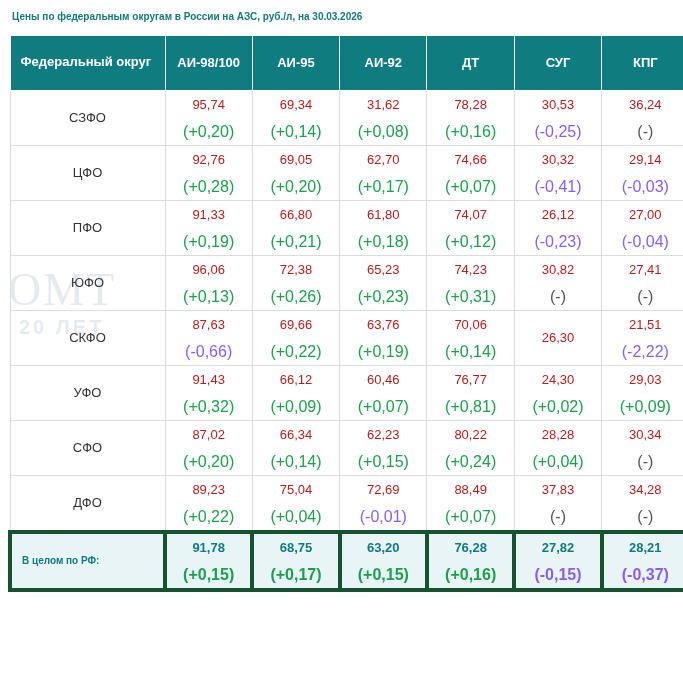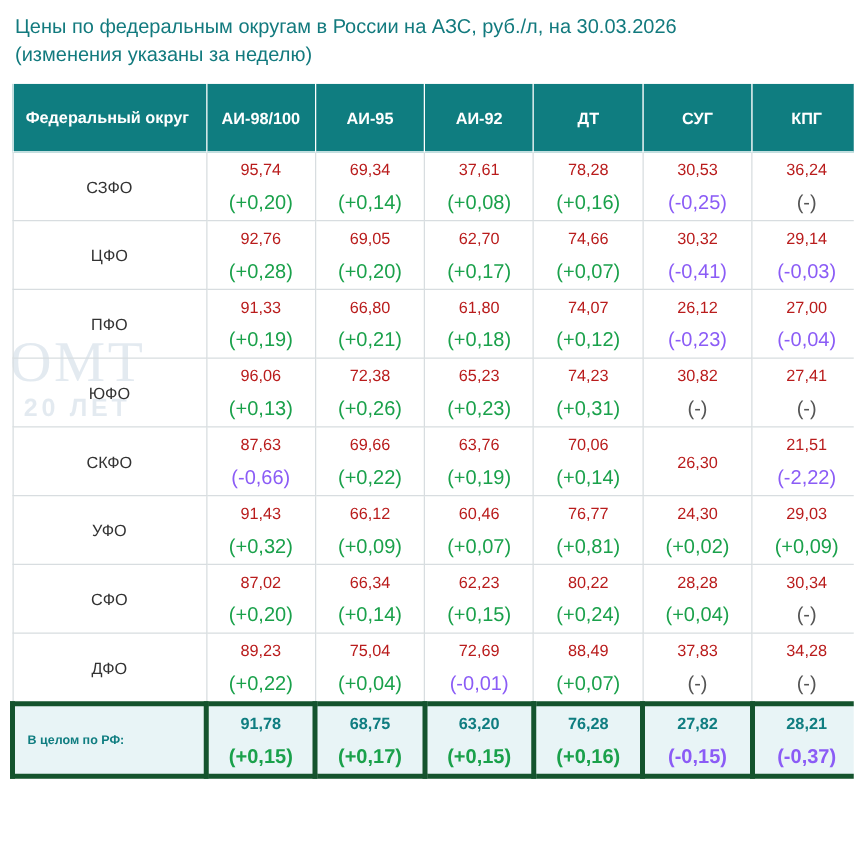--- a/index.html
+++ b/index.html
@@ -15,22 +15,22 @@
   }
   .wrap {
     width: 683px;
     height: 674px;
     box-sizing: border-box;
     padding: 10px 8px 0 8px;
     position: relative;
   }
   .title {
     color: #127a7e;
-    font-size: 16px;
-    font-weight: normal;
+    font-size: 10px;
+    font-weight: bold;
     line-height: 1.45;
     margin: 0 0 10px 4px;
   }
   .title .line2 {
     display: block;
   }
   table.price {
     border-collapse: collapse;
     width: 683px;
     table-layout: fixed;
@@ -119,21 +119,20 @@
     margin-left: 11px;
   }
 </style>
 </head>
 <body>
 
 <div class="wrap">
 
   <div class="title">
     <span>Цены по федеральным округам в России на АЗС, руб./л, на 30.03.2026</span>
-    <span class="line2">(изменения указаны за неделю)</span>
   </div>
 
   <div class="watermark">
     <div class="wm-top">ОМТ</div>
     <div class="wm-bot">20 ЛЕТ</div>
   </div>
 
   <table class="price">
     <thead>
       <tr>
@@ -151,21 +150,21 @@
           <td class="region">СЗФО</td>
           <td>
             <span class="val">95,74</span>
             <span class="chg up">(+0,20)</span>
           </td>
           <td>
             <span class="val">69,34</span>
             <span class="chg up">(+0,14)</span>
           </td>
           <td>
-            <span class="val">37,61</span>
+            <span class="val">31,62</span>
             <span class="chg up">(+0,08)</span>
           </td>
           <td>
             <span class="val">78,28</span>
             <span class="chg up">(+0,16)</span>
           </td>
           <td>
             <span class="val">30,53</span>
             <span class="chg down">(-0,25)</span>
           </td>

